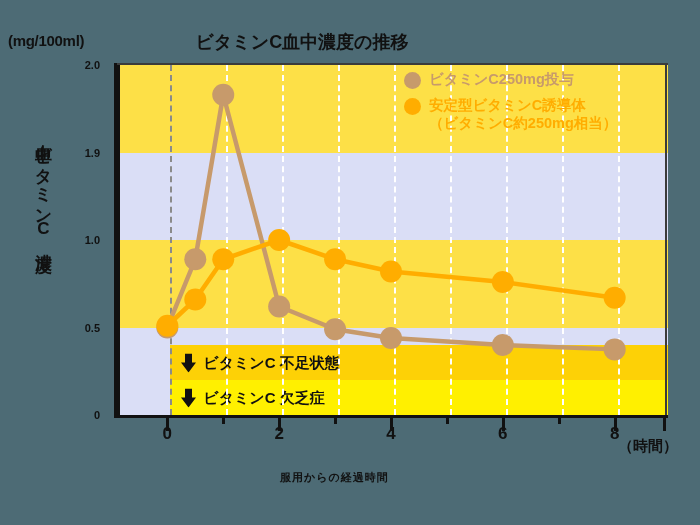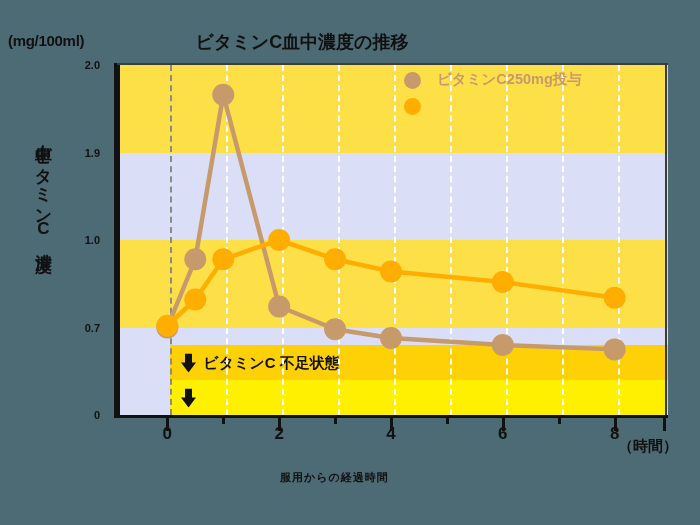--- a/index.html
+++ b/index.html
@@ -103,21 +103,21 @@
   .tick-minor{top:415px;height:9px;}
 
   
   .series-svg{position:absolute;left:117px;top:65px;width:548px;height:350px;overflow:visible;}
 
   
   .legend{
     position:absolute;left:404px;top:70px;
     display:flex;flex-direction:column;gap:7px;
   }
-  .legend-row{display:flex;align-items:flex-start;gap:16px;}
+  .legend-row{display:flex;align-items:flex-start;gap:8px;}
   .legend-dot{width:17px;height:17px;border-radius:50%;flex:0 0 auto;margin-top:2px;}
   .legend-text{font-size:14.5px;font-weight:700;line-height:1.25;}
 </style>
 </head>
 <body>
 
 <div class="root">
 
   <div class="unit-label">(mg/100ml)</div>
   <div class="chart-title">ビタミンC血中濃度の推移</div>
@@ -133,39 +133,40 @@
         <svg class="arrow-down" viewBox="0 0 17 19">
           <path d="M5 0 h7 v9 h4 L8.5 19 L1 9 h4 z" fill="#111"></path>
         </svg>
         <span>ビタミンC 不足状態</span>
       </div>
       <div class="warn-band warn-b" style="left: 50.3265px; width: 497.673px; top: 315px; height: 35px; background: rgb(255, 240, 0);"></div>
       <div class="warn-row" style="left: 60.3265px; top: 332.5px; transform: translateY(-50%);">
         <svg class="arrow-down" viewBox="0 0 17 19">
           <path d="M5 0 h7 v9 h4 L8.5 19 L1 9 h4 z" fill="#111"></path>
         </svg>
+        <span>ビタミンC 欠乏症</span>
       </div>
       <div class="vgrid zero" style="left: 50.3265px;"></div>
       <div class="vgrid" style="left: 106.245px;"></div>
       <div class="vgrid" style="left: 162.163px;"></div>
       <div class="vgrid" style="left: 218.082px;"></div>
       <div class="vgrid" style="left: 274px;"></div>
       <div class="vgrid" style="left: 329.918px;"></div>
       <div class="vgrid" style="left: 385.837px;"></div>
       <div class="vgrid" style="left: 441.755px;"></div>
       <div class="vgrid" style="left: 497.673px;"></div>
     </div>
   <div class="plot-top-rule"></div>
   <div class="plot-right-rule"></div>
   <div class="axis-left"></div>
   <div class="axis-bottom"></div>
 
   <div class="yticks" id="yticks">
       <div class="ytick" style="top: 415px;">0</div>
-      <div class="ytick" style="top: 327.5px;">0.7</div>
+      <div class="ytick" style="top: 327.5px;">0.5</div>
       <div class="ytick" style="top: 240px;">1.0</div>
       <div class="ytick" style="top: 152.5px;">1.9</div>
       <div class="ytick" style="top: 65px;">2.0</div>
     </div>
   <div id="xticks">
       <div class="xtick" style="left: 167.327px;">0</div>
       <div class="tickmark tick-major" style="left: 166.327px;"></div>
       <div class="xtick" style="left: 279.163px;">2</div>
       <div class="tickmark tick-major" style="left: 278.163px;"></div>
       <div class="xtick" style="left: 391px;">4</div>
@@ -202,15 +203,16 @@
       <circle cx="497.6734693877551" cy="232.75" r="11" fill="#ffad00"></circle>
     </svg>
 
   <div class="legend" id="legend">
       <div class="legend-row">
         <span class="legend-dot" style="background: rgb(199, 154, 107);"></span>
         <span class="legend-text" style="color: rgb(199, 154, 107);">ビタミンC250mg投与</span>
       </div>
       <div class="legend-row">
         <span class="legend-dot" style="background: rgb(255, 173, 0);"></span>
+        <span class="legend-text" style="color: rgb(255, 173, 0);">安定型ビタミンC誘導体<br><span>（ビタミンC約250mg相当）</span></span>
       </div>
     </div>
 </div>
 
 </body></html>

